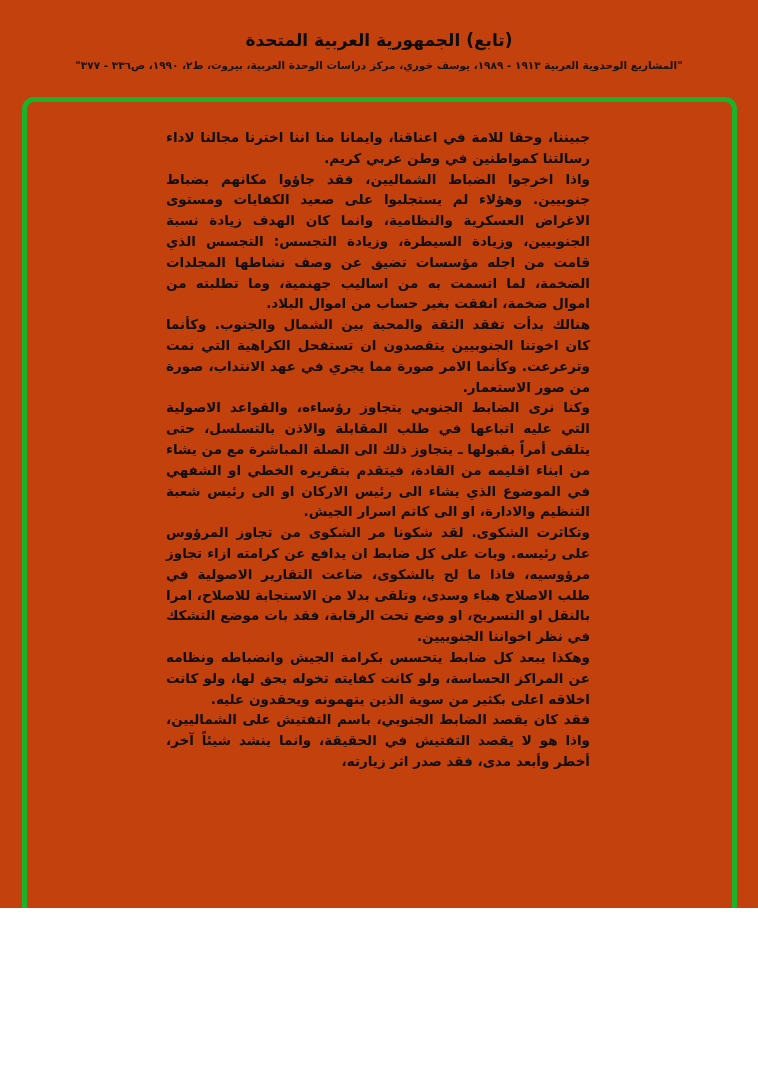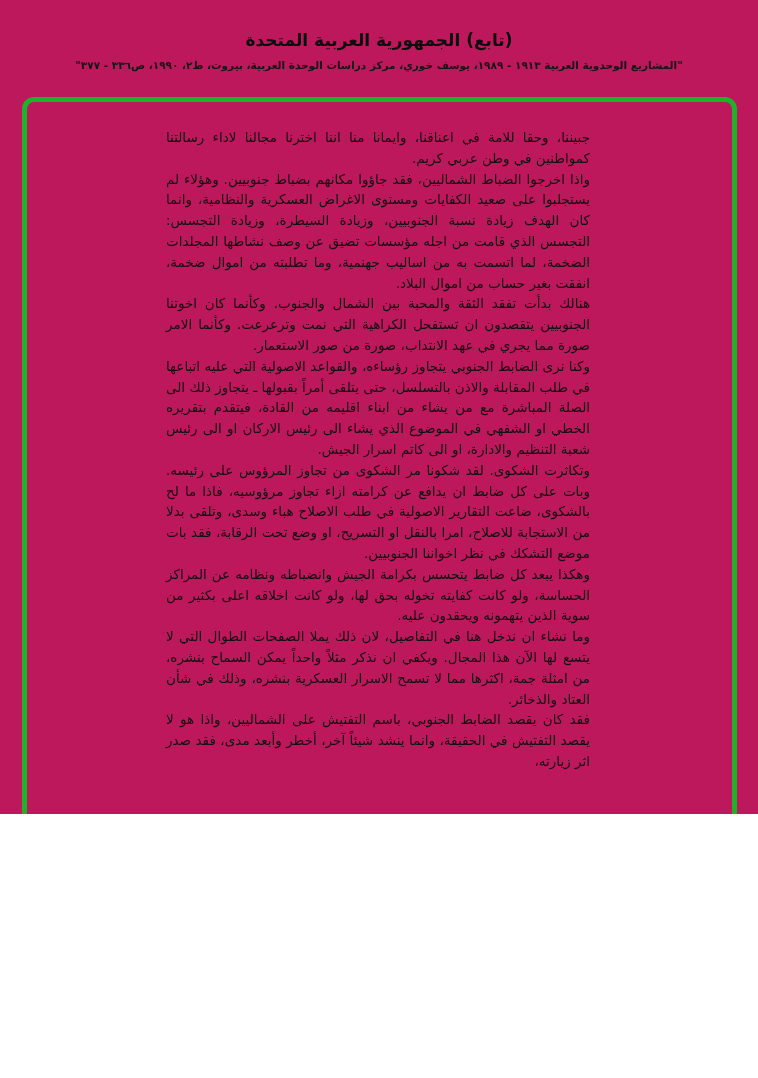--- a/index.html
+++ b/index.html
@@ -4,22 +4,22 @@
 <style>
   html, body {
     margin: 0;
     padding: 0;
     background: #ffffff;
     font-family: "DejaVu Sans", sans-serif;
   }
   .page {
     position: relative;
     width: 758px;
-    height: 814px;
-    background: #be185d;
+    height: 908px;
+    background: #c2410c;
     overflow: hidden;
     direction: rtl;
   }
   .header {
     position: absolute;
     top: 30px;
     left: 0;
     width: 758px;
     text-align: center;
   }
@@ -48,21 +48,21 @@
     background: transparent;
   }
   .text-block {
     position: absolute;
     top: 127px;
     right: 168px;
     width: 424px;
     direction: rtl;
     text-align: justify;
     font-size: 13.5px;
-    font-weight: normal;
+    font-weight: bold;
     color: #101010;
     line-height: 20.8px;
   }
   .text-block p {
     margin: 0;
     padding: 0;
     text-align: justify;
   }
   .page-number {
     position: absolute;
@@ -87,19 +87,18 @@
 
   <div class="green-frame"></div>
 
   <div class="text-block">
     <p>جبيننا، وحقا للامة في اعناقنا، وايمانا منا اننا اخترنا مجالنا لاداء رسالتنا كمواطنين في وطن عربي كريم.</p>
     <p>واذا اخرجوا الضباط الشماليين، فقد جاؤوا مكانهم بضباط جنوبيين. وهؤلاء لم يستجلبوا على صعيد الكفايات ومستوى الاغراض العسكرية والنظامية، وانما كان الهدف زيادة نسبة الجنوبيين، وزيادة السيطرة، وزيادة التجسس: التجسس الذي قامت من اجله مؤسسات تضيق عن وصف نشاطها المجلدات الضخمة، لما اتسمت به من اساليب جهنمية، وما تطلبته من اموال ضخمة، انفقت بغير حساب من اموال البلاد.</p>
     <p>هنالك بدأت تفقد الثقة والمحبة بين الشمال والجنوب. وكأنما كان اخوتنا الجنوبيين يتقصدون ان تستفحل الكراهية التي نمت وترعرعت. وكأنما الامر صورة مما يجري في عهد الانتداب، صورة من صور الاستعمار.</p>
     <p>وكنا نرى الضابط الجنوبي يتجاوز رؤساءه، والقواعد الاصولية التي عليه اتباعها في طلب المقابلة والاذن بالتسلسل، حتى يتلقى أمراً بقبولها ـ يتجاوز ذلك الى الصلة المباشرة مع من يشاء من ابناء اقليمه من القادة، فيتقدم بتقريره الخطي او الشفهي في الموضوع الذي يشاء الى رئيس الاركان او الى رئيس شعبة التنظيم والادارة، او الى كاتم اسرار الجيش.</p>
     <p>وتكاثرت الشكوى. لقد شكونا مر الشكوى من تجاوز المرؤوس على رئيسه. وبات على كل ضابط ان يدافع عن كرامته ازاء تجاوز مرؤوسيه، فاذا ما لح بالشكوى، ضاعت التقارير الاصولية في طلب الاصلاح هباء وسدى، وتلقى بدلا من الاستجابة للاصلاح، امرا بالنقل او التسريح، او وضع تحت الرقابة، فقد بات موضع التشكك في نظر اخواننا الجنوبيين.</p>
     <p>وهكذا يبعد كل ضابط يتحسس بكرامة الجيش وانضباطه ونظامه عن المراكز الحساسة، ولو كانت كفايته تخوله بحق لها، ولو كانت اخلاقه اعلى بكثير من سوية الذين يتهمونه ويحقدون عليه.</p>
-    <p>وما نشاء ان ندخل هنا في التفاصيل، لان ذلك يملا الصفحات الطوال التي لا يتسع لها الآن هذا المجال. ويكفي ان نذكر مثلاً واحداً يمكن السماح بنشره، من امثلة جمة، اكثرها مما لا تسمح الاسرار العسكرية بنشره، وذلك في شأن العتاد والذخائر.</p>
     <p>فقد كان يقصد الضابط الجنوبي، باسم التفتيش على الشماليين، واذا هو لا يقصد التفتيش في الحقيقة، وانما ينشد شيئاً آخر، أخطر وأبعد مدى، فقد صدر اثر زيارته،</p>
   </div>
 
   <div class="page-number">٩٣</div>
 
 </div>
 
 </body></html>

